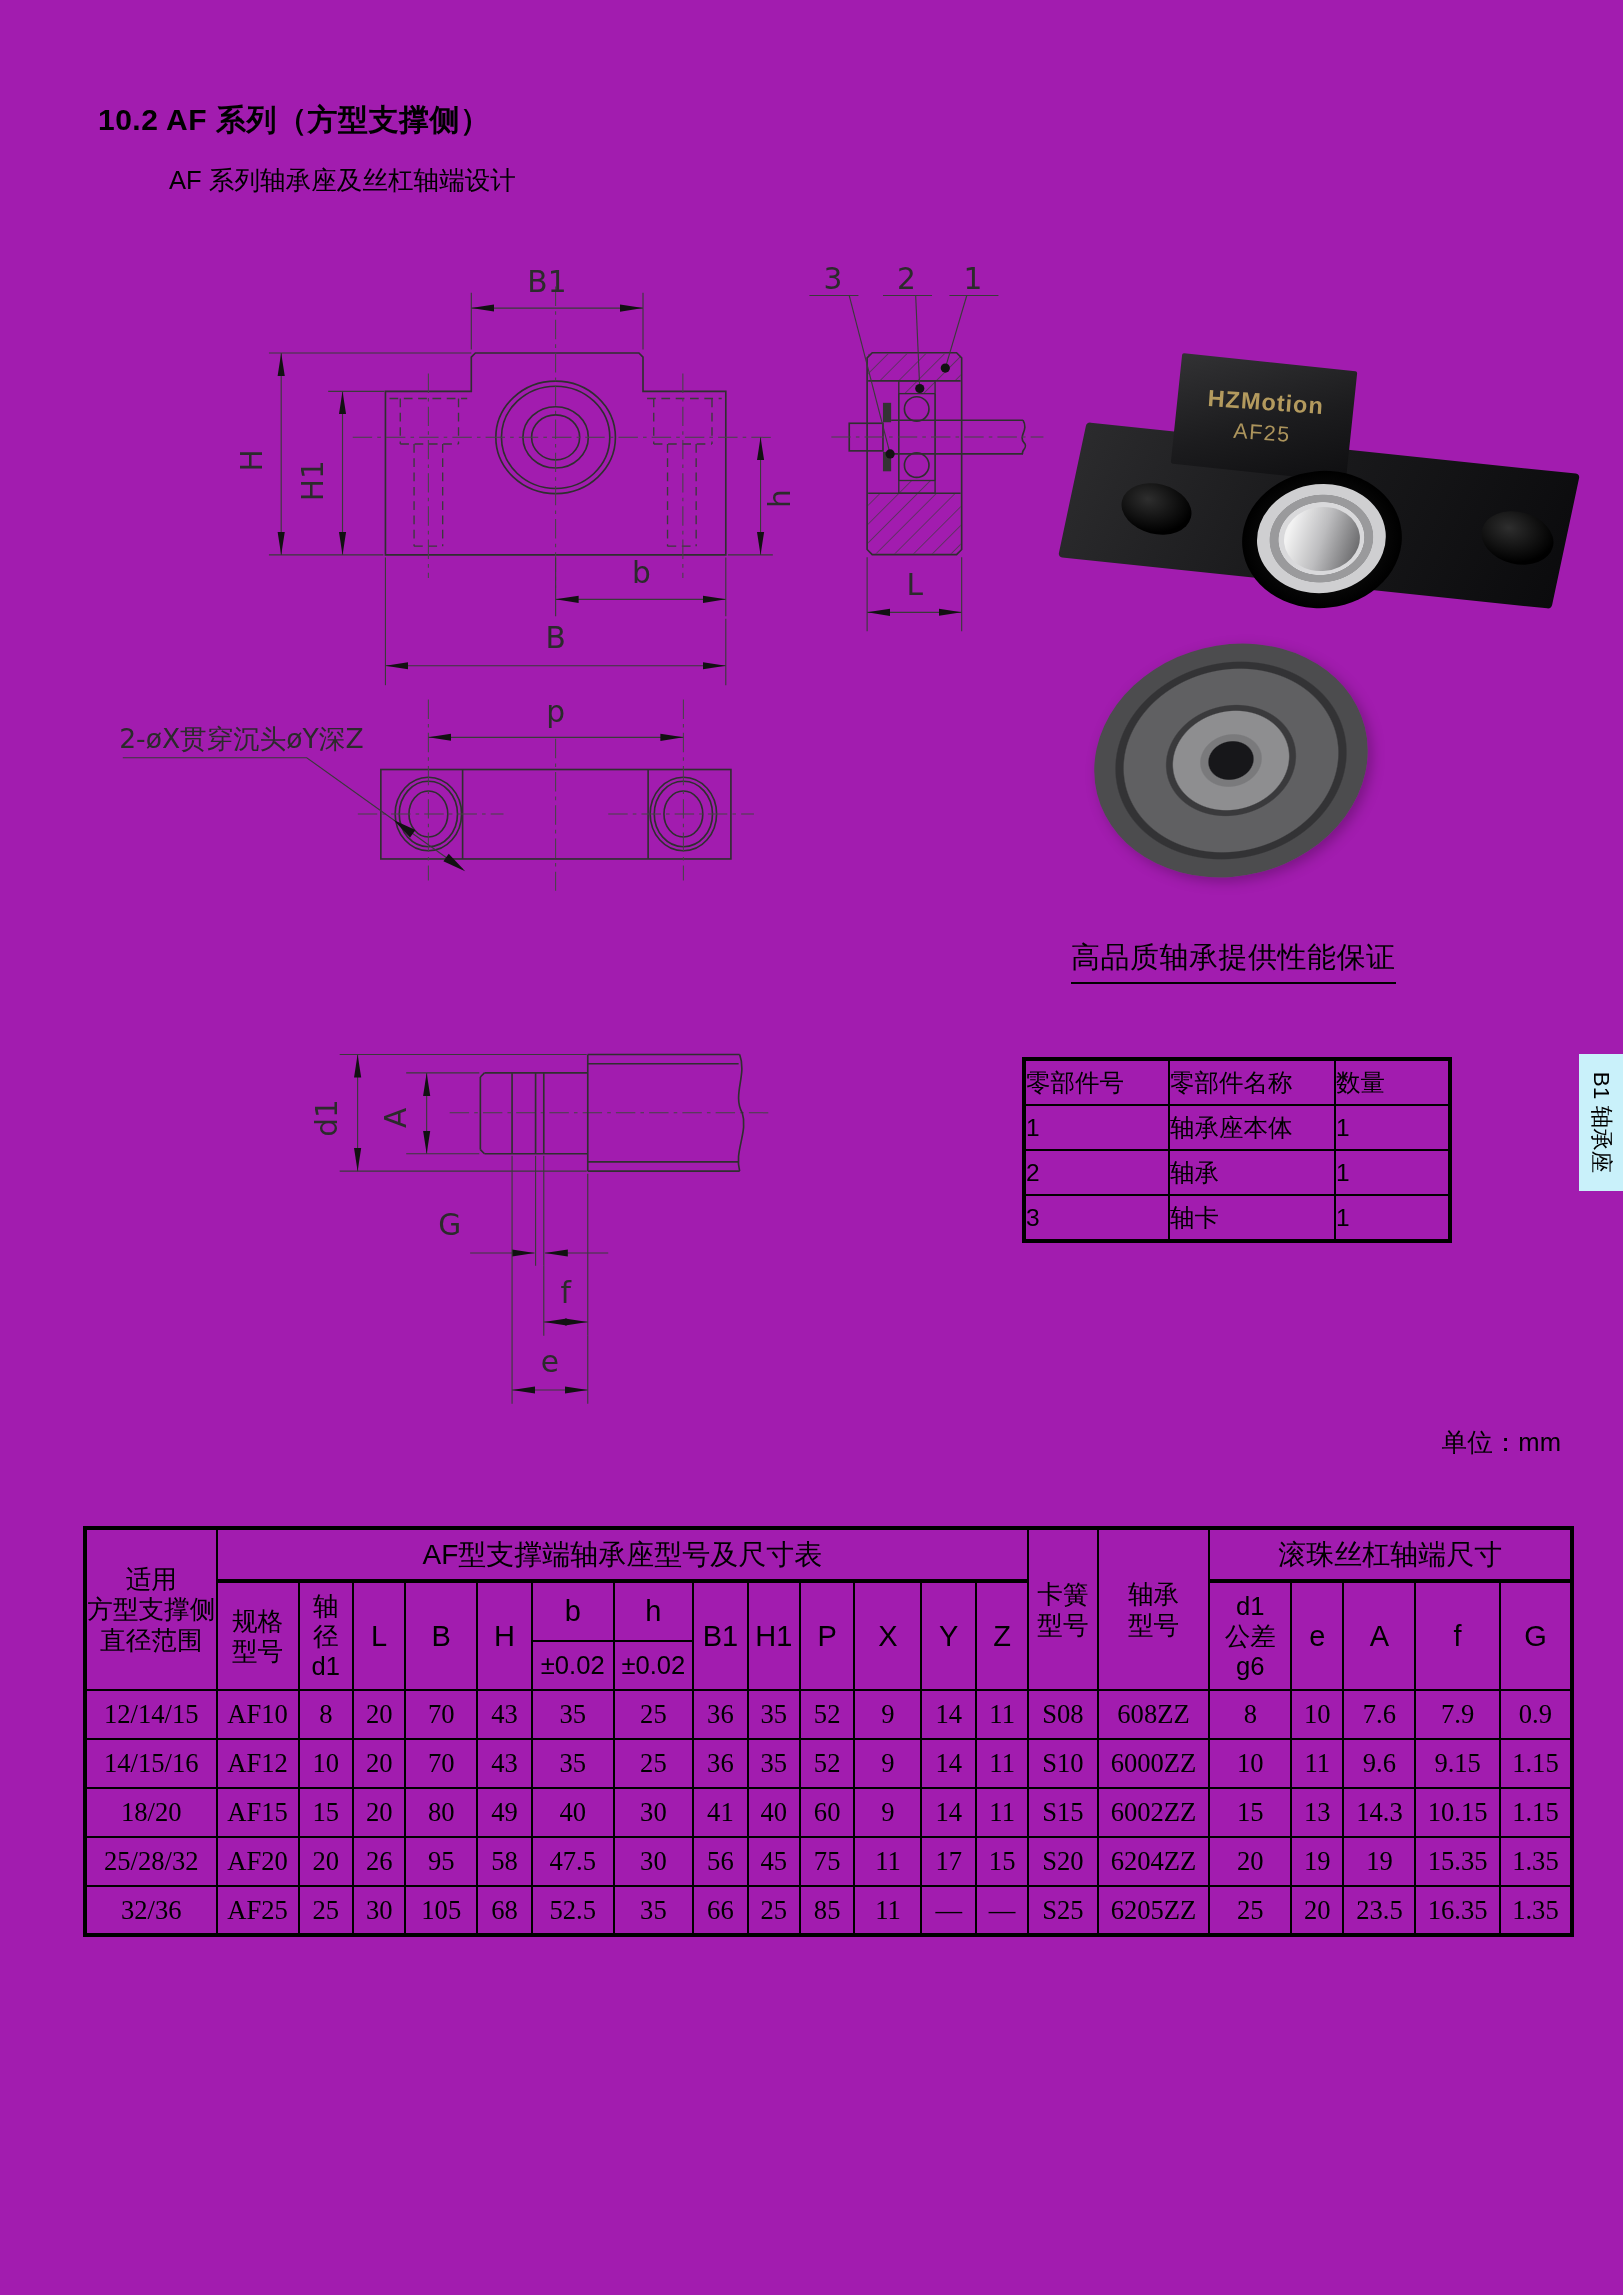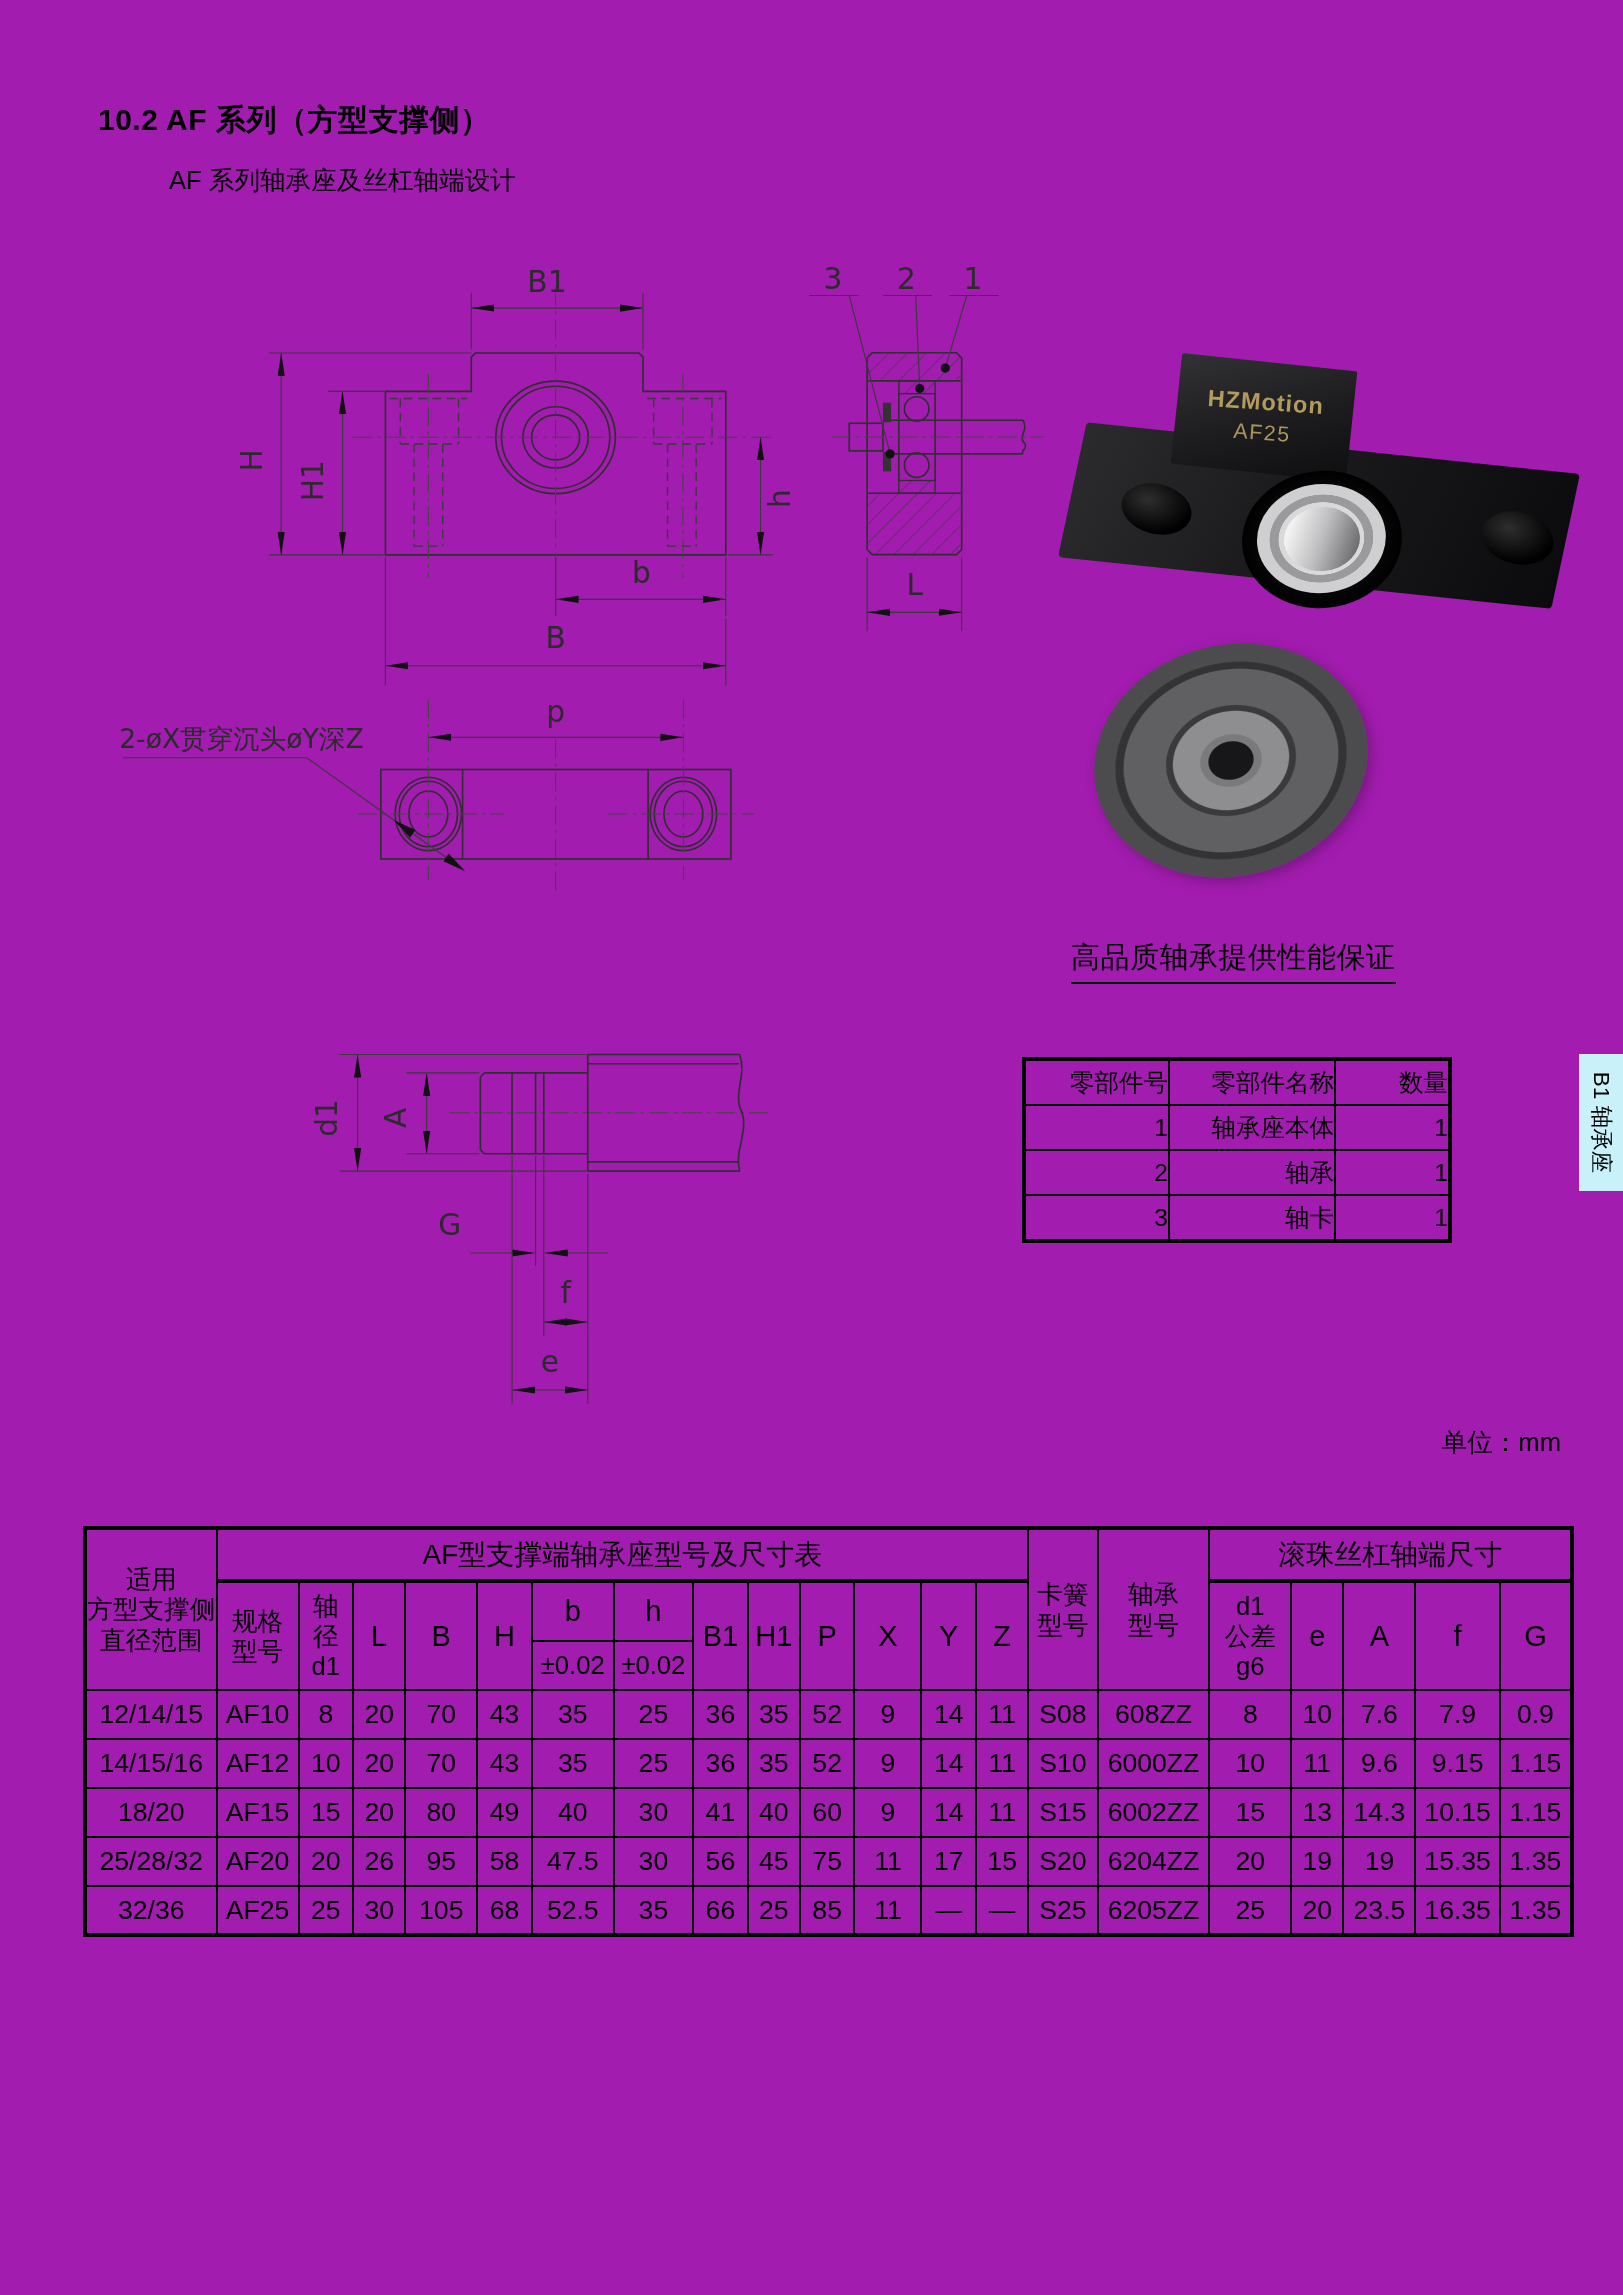--- a/index.html
+++ b/index.html
@@ -10,33 +10,33 @@
   .subtitle{left:169px;top:163px;font-size:25.6px;}
   .quality{left:1071px;top:938px;font-size:29px;border-bottom:2px solid #000;padding-bottom:4.1px;letter-spacing:0.5px;}
   .unit{left:1217px;top:1425px;width:344px;text-align:right;font-size:25.6px;}
   .remark{left:113px;top:1885px;font-size:23.5px;line-height:1.45;}
   
   .side-tab{left:1579px;top:1054px;width:45px;height:137px;overflow:visible;}
   .side-tab .vtxt{display:block;width:137px;height:45px;line-height:45px;text-align:center;
      font-size:22.5px;transform:rotate(90deg) translate(0,-45px);transform-origin:top left;white-space:nowrap;}
   
   .parts-table{left:1022px;top:1057px;border-collapse:collapse;table-layout:fixed;width:425px;}
-  .parts-table th,.parts-table td{border:2.6px solid #000;text-align:right;vertical-align:middle;
+  .parts-table th,.parts-table td{border:2.6px solid #000;text-align:left;vertical-align:middle;
      font-size:24.5px;font-weight:normal;padding:0;height:43px;}
   .parts-table{border:4.1px solid #000;}
   
   .main-table{left:83px;top:1526px;border-collapse:collapse;table-layout:fixed;width:1491px;border:4.6px solid #000;}
   .main-table th,.main-table td{border:2.6px solid #000;text-align:center;vertical-align:middle;
      padding:0;font-weight:normal;}
   .main-table th{font-size:25.6px;}
   .main-table th.letter{font-size:29px;}
   .main-table th.grp{font-size:28px;border-bottom:4.1px solid #000;}
   .main-table td{font-size:26.6px;}
   .main-table .ml span{display:block;line-height:1.18;}
-  tr.h1{height:53px;} tr.h2{height:60px;} tr.h3{height:49px;} tr.dr{height:49px;}
+  tr.h1{height:53px;} tr.h2{height:60px;} tr.h3{height:49px;} tr.dr{height:49px;font-family:Liberation Serif, serif;}
   
   .pm{left:1066px;top:332px;width:511px;height:266px;}
   .pm-base{position:absolute;left:5.1px;top:115px;width:496px;height:137px;border-radius:4.1px;
      transform:rotate(6deg) skewX(-6deg);background:linear-gradient(105deg,#2b2b2d 0%,#1a1a1c 45%,#0b0b0d 100%);}
   .pm-top{position:absolute;left:110px;top:30px;width:176px;height:111px;border-radius:2px;
      transform:rotate(6deg);background:linear-gradient(160deg,#323234 0%,#1c1c1e 55%,#0e0e10 100%);
      display:flex;flex-direction:column;align-items:center;justify-content:center;}
   .pm-brand{color:#b39a5e;font-size:23.5px;font-weight:bold;transform:rotate(-2deg);letter-spacing:1px;}
   .pm-model{color:#ac945c;font-size:21.5px;transform:rotate(-2deg);margin-top:4.1px;letter-spacing:1.5px;}
   .pm-hole{position:absolute;border-radius:50%;background:radial-gradient(ellipse at 35% 35%,#2e2e2e 0%,#000 70%);}

